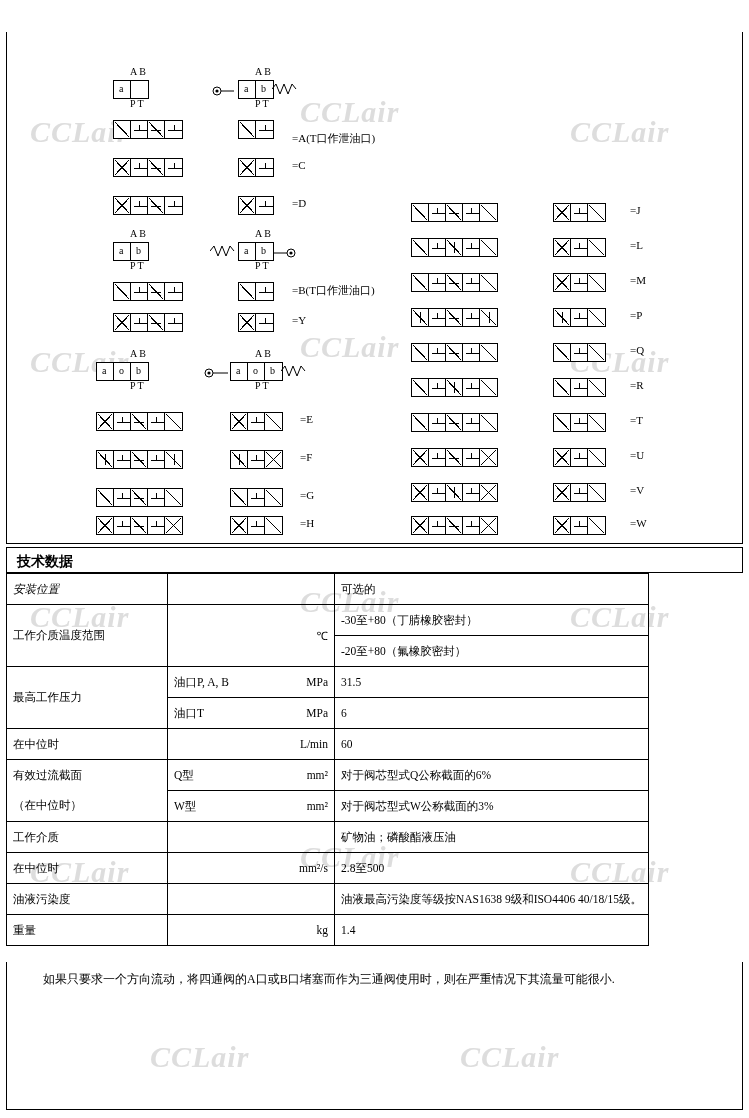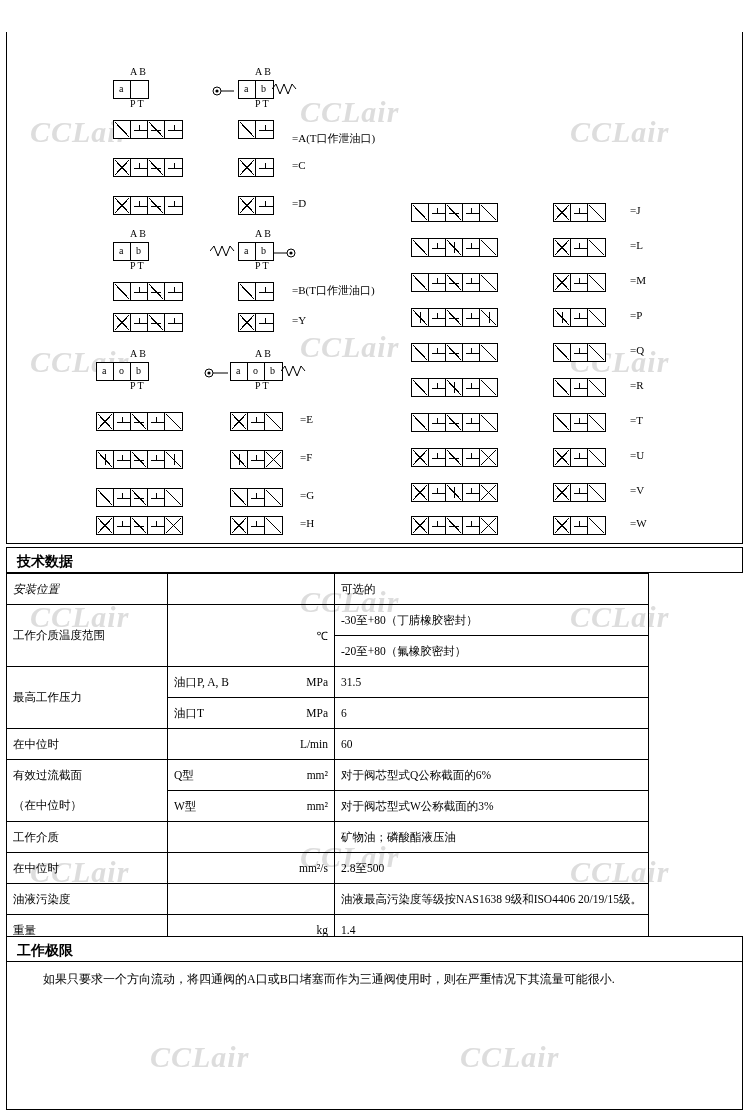--- a/index.html
+++ b/index.html
@@ -812,29 +812,28 @@
     <tr>
       <td>在中位时</td>
       <td style="border-right:none;"></td>
       <td class="unit" style="border-left:none;">mm²/s</td>
       <td>2.8至500</td>
     </tr>
     <tr>
       <td>油液污染度</td>
       <td style="border-right:none;"></td>
       <td class="unit" style="border-left:none;"></td>
-      <td>油液最高污染度等级按NAS1638 9级和ISO4406 20/19/15级。</td>
+      <td>油液最高污染度等级按NAS1638 9级和ISO4406 40/18/15级。</td>
     </tr>
     <tr>
       <td>重量</td>
       <td style="border-right:none;"></td>
       <td class="unit" style="border-left:none;">kg</td>
       <td>1.4</td>
     </tr>
   </tbody>
     </table>
 
-  <div class="sec-hd" style="top:936px;">工作极限</div>
   <div class="note" style="top:962px;height:148px;">
     <p>如果只要求一个方向流动，将四通阀的A口或B口堵塞而作为三通阀使用时，则在严重情况下其流量可能很小.</p>
   </div>
 
 </div>
 
 </body></html>

